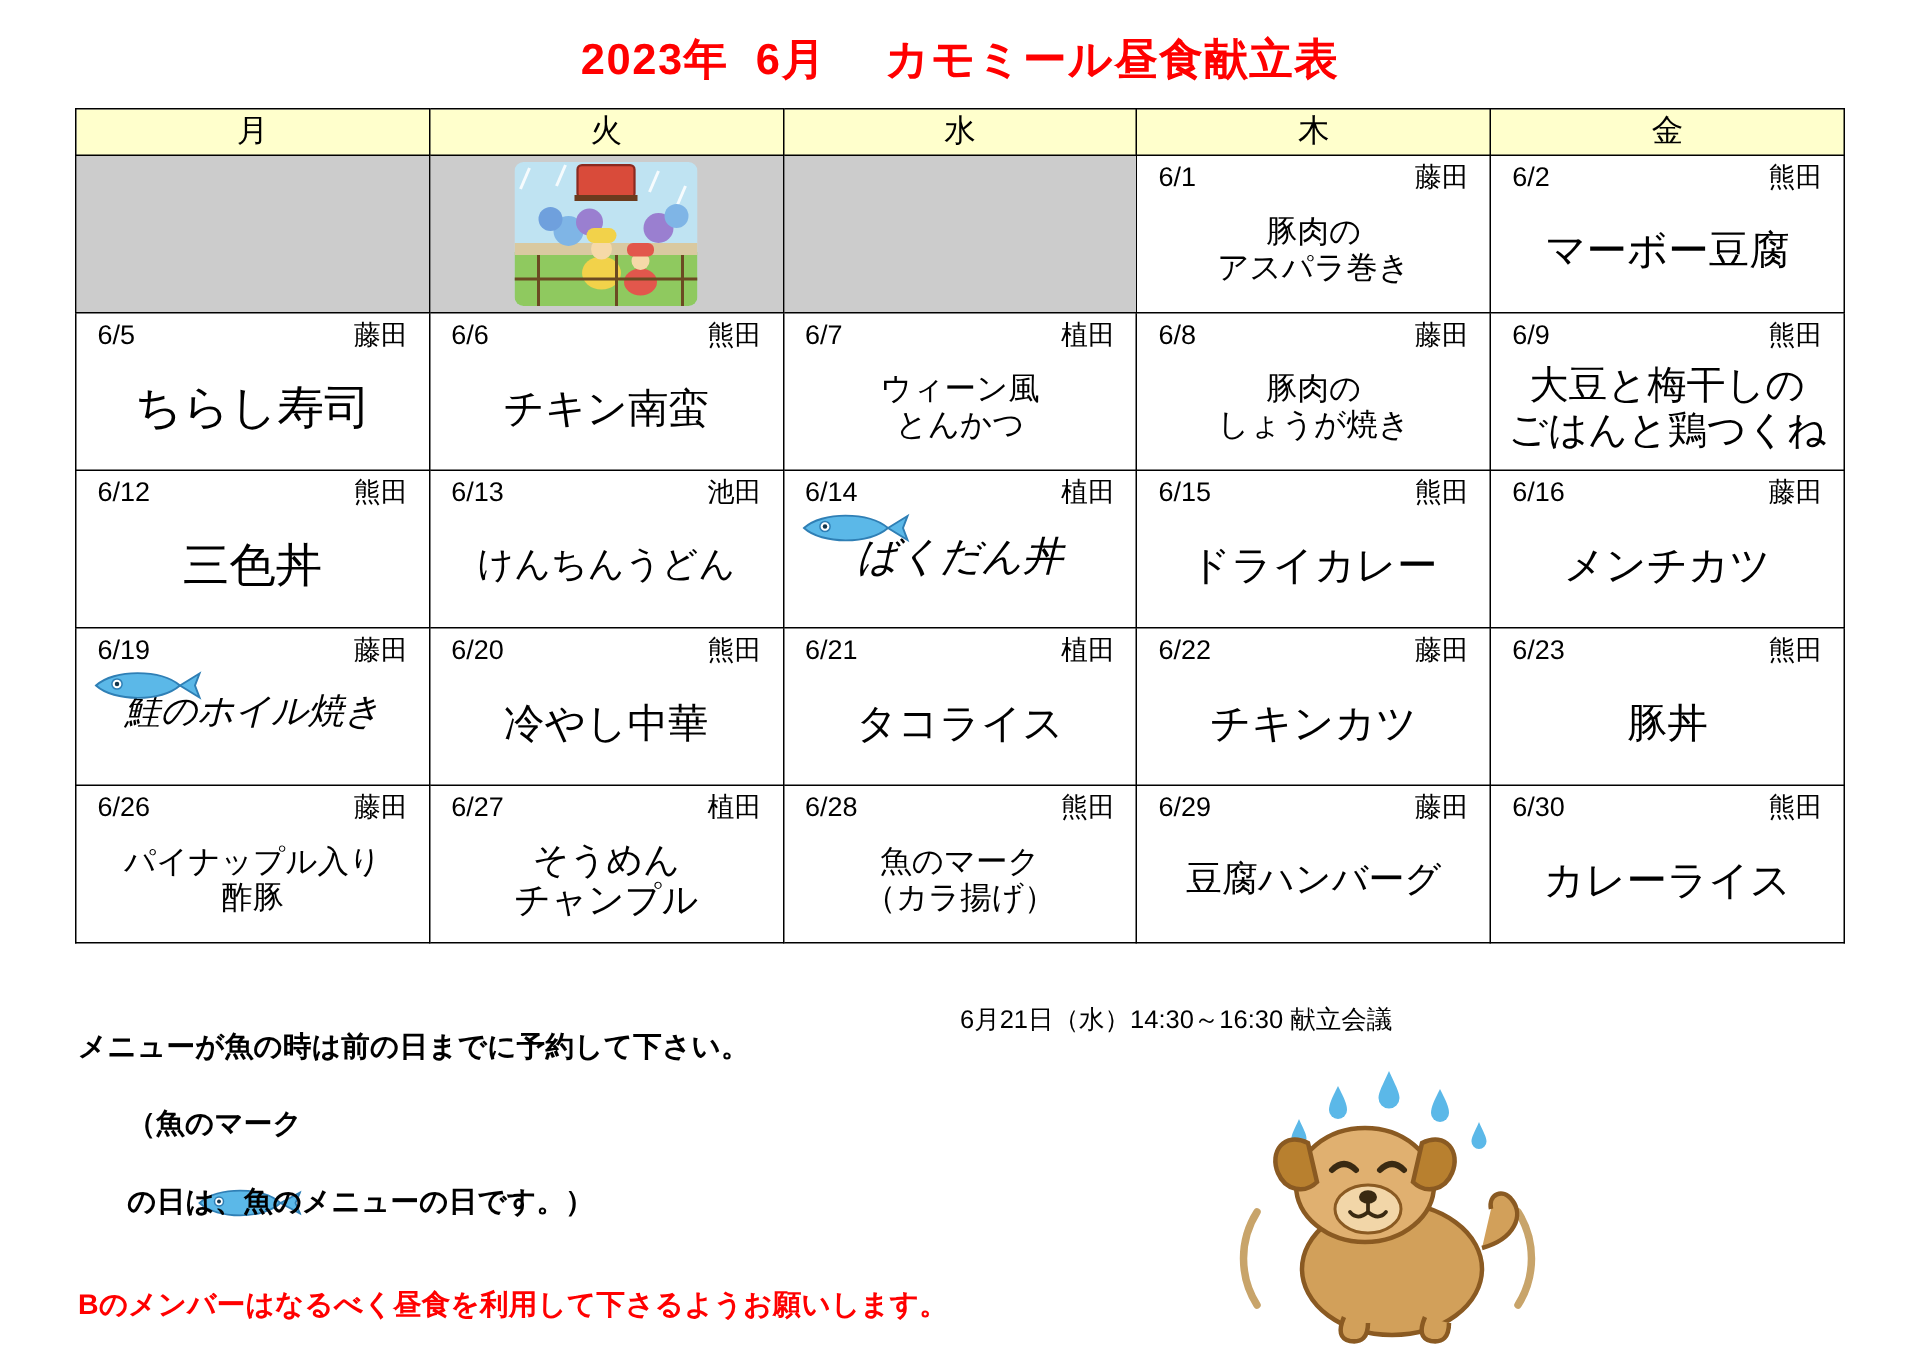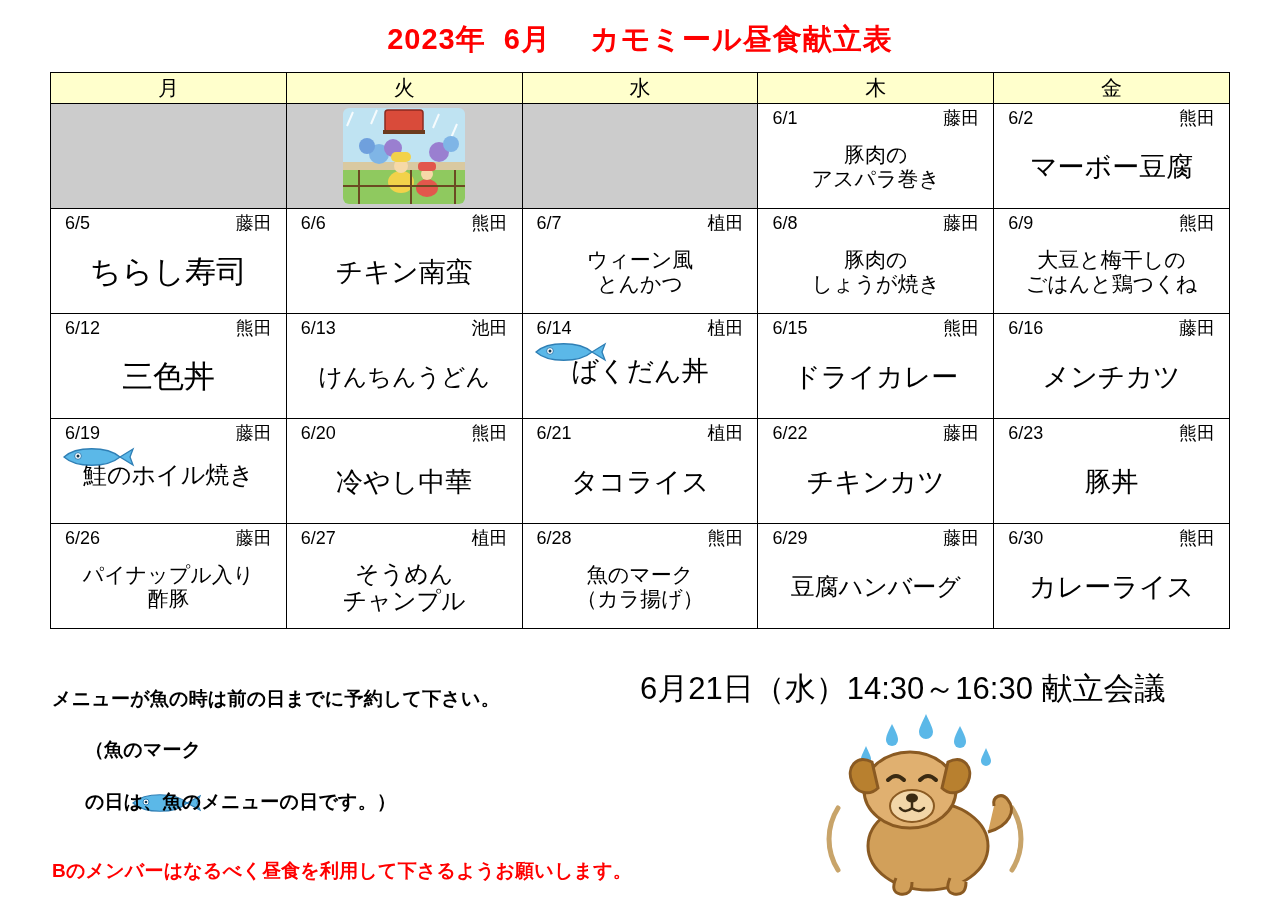--- a/index.html
+++ b/index.html
@@ -87,34 +87,35 @@
   }
   .cell-body .line {
     white-space: nowrap;
     line-height: 1.14;
   }
   
   .sz-xl .line { font-size: 31px; }
   .sz-lg .line { font-size: 27px; }
   .sz-md .line { font-size: 24px; }
   .sz-sm .line { font-size: 21px; }
-  .sz-xs .line { font-size: 21px; }
+  .sz-xs .line { font-size: 26px; }
 
   
   .fish-mark {
     position: absolute;
     top: 26px;
     left: 10px;
     width: 74px;
     height: 24px;
   }
   .cell-body.with-fish {
     height: 74px;
     padding-top: 16px;
     justify-content: flex-start;
+    font-style: italic;
   }
 
   
   .illus-cell {
     position: relative;
     background: #cccccc;
   }
   .illus {
     position: absolute;
     top: 4px;
@@ -147,21 +148,21 @@
     vertical-align: middle;
     width: 70px;
     height: 20px;
     margin: 0 2px;
   }
 
   .meeting {
     position: absolute;
     left: 640px;
     top: 668px;
-    font-size: 31px;
+    font-size: 17px;
     white-space: pre;
   }
 
   
   .dog {
     position: absolute;
     left: 800px;
     top: 712px;
     width: 250px;
     height: 185px;

